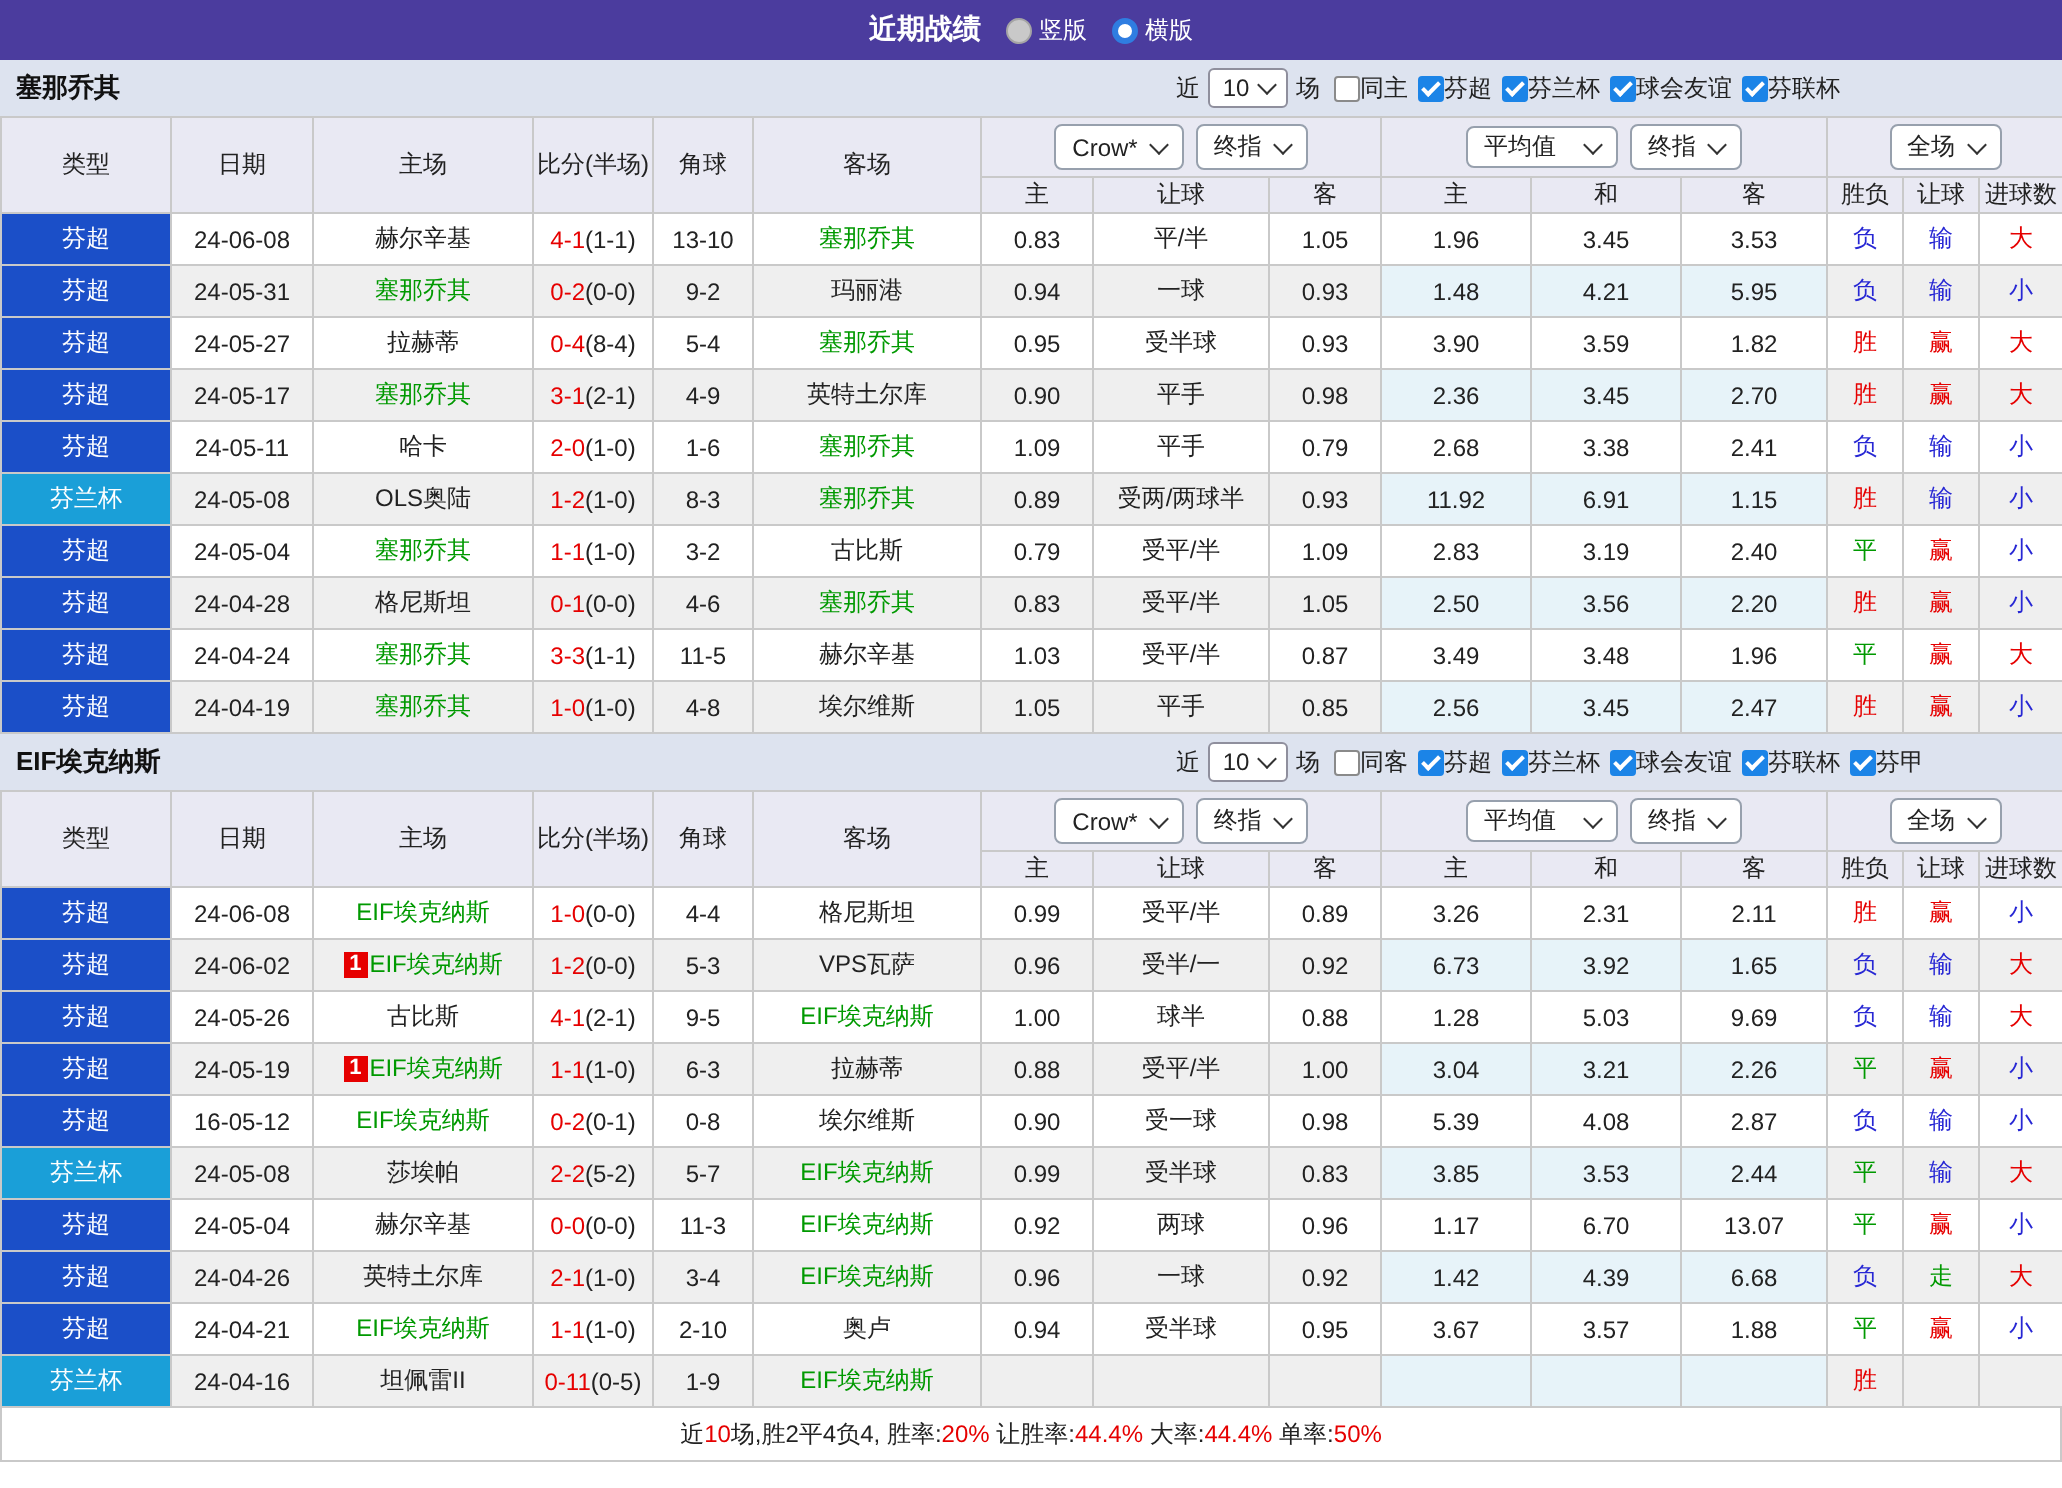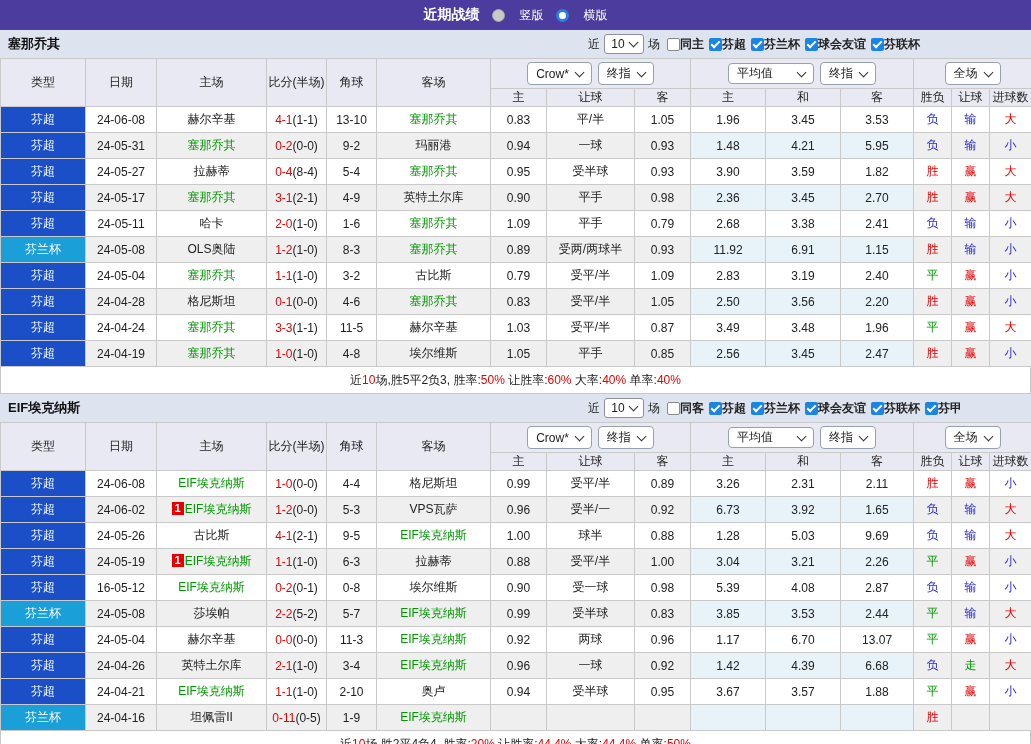--- a/index.html
+++ b/index.html
@@ -1,44 +1,44 @@
 <!DOCTYPE html>
 <html><head>
 <meta charset="utf-8">
 <style>
   html,body{margin:0;padding:0;background:#fff;}
   .page{width:1031px;font-family:"Liberation Sans","DejaVu Sans",sans-serif;font-size:12px;color:#222;}
   
   .titlebar{height:30px;background:#4b3c9e;display:flex;align-items:center;justify-content:center;gap:12px;color:#fff;}
   .title{font-weight:bold;font-size:14px;}
-  .radio-wrap{display:inline-flex;align-items:center;gap:15px;font-size:12px;cursor:pointer;color:#fff;}
+  .radio-wrap{display:inline-flex;align-items:center;gap:4px;font-size:12px;cursor:pointer;color:#fff;}
   .radio{display:inline-block;border-radius:50%;box-sizing:border-box;}
   .radio.gray{width:13px;height:13px;background:#c9c9c9;border:1px solid #a5a5a5;}
   .radio.blue{width:13px;height:13px;background:#fff;border:3px solid #2f7de1;}
   
   .filterbar{position:relative;height:28px;background:#dde3ef;}
   .team{position:absolute;left:8px;top:50%;transform:translateY(-50%);font-weight:bold;font-size:13px;color:#111;}
   .filters{position:absolute;left:586px;top:50%;transform:translateY(-50%);display:flex;align-items:center;white-space:nowrap;}
   .flabel{margin:0 2px;}
   .select{display:inline-flex;align-items:center;justify-content:center;gap:5px;width:40px;height:20px;background:#fff;border:1px solid #8f8f9d;border-radius:3px;margin:0 2px;cursor:pointer;box-sizing:border-box;}
   .chev{width:6px;height:6px;border-right:1.6px solid #333;border-bottom:1.6px solid #333;transform:rotate(45deg);display:inline-block;margin-top:-3px;}
-  .cbwrap{display:inline-flex;align-items:center;margin-left:5px;cursor:pointer;font-weight:bold;}
+  .cbwrap{display:inline-flex;align-items:center;margin-left:5px;cursor:pointer;}
   .cb{width:13px;height:13px;border-radius:2px;display:inline-flex;align-items:center;justify-content:center;box-sizing:border-box;}
   .cb.on{background:#1b84e7;}
   .cb.off{background:#fff;border:1px solid #8a8a8a;}
   .tick{width:7px;height:3px;border-left:2px solid #fff;border-bottom:2px solid #fff;transform:rotate(-45deg);margin-top:-2px;}
   
   table.grid{border-collapse:collapse;table-layout:fixed;width:1031px;}
   .grid th,.grid td{border:1px solid #c9c9c9;text-align:center;padding:0;overflow:hidden;white-space:nowrap;}
   .grid thead th{background:#e9e9f3;font-weight:normal;color:#222;font-size:12px;}
   .h-static{height:46px;margin-left:28px;}
   .h-dd{height:29px;}
   .h-sub th{height:16px;}
   .dd{display:inline-flex;align-items:center;justify-content:center;gap:7px;background:#fff;border:1px solid #97a0ad;border-radius:4px;height:21px;padding:0 8px;margin:0 3px;cursor:pointer;font-size:12px;vertical-align:middle;}
-  .dd-wide{width:86px;justify-content:space-between;box-sizing:border-box;}
+  .dd-wide{width:76px;justify-content:space-between;box-sizing:border-box;}
   .grid tbody td{height:25px;font-size:12px;background:#fff;}
   .grid tr.even td{background:#efefef;}
   td.c-avg{background:#e7f3f9;}
   .grid tr.even td.c-avg{background:#e7f3f9;}
   td.c-type{color:#fff;}
   .hl{color:#009900;}
   .sc{color:#e60000;}
   .half{color:#222;}
   .badge{display:inline-block;background:#e60000;color:#fff;font-weight:bold;font-size:11px;line-height:13px;padding:0 3px;margin-right:1px;vertical-align:1px;}
   .summary{height:26px;line-height:26px;text-align:center;background:#fff;border-left:1px solid #c9c9c9;border-right:1px solid #c9c9c9;border-bottom:1px solid #c9c9c9;font-size:12px;color:#222;}
@@ -323,21 +323,20 @@
               <td class="c-odds">0.85</td>
               <td class="c-avg">2.56</td>
               <td class="c-avg">3.45</td>
               <td class="c-avg">2.47</td>
               <td class="c-res" style="color: rgb(230, 0, 0);">胜</td>
               <td class="c-res" style="color: rgb(230, 0, 0);">赢</td>
               <td class="c-res" style="color: rgb(39, 39, 212);">小</td>
             </tr>
           </tbody>
         </table>
-        <div class="summary"><span>近</span><span class="red">10</span><span>场,胜5平2负3, 胜率:</span><span class="red">50%</span><span> 让胜率:</span><span class="red">60%</span><span> 大率:</span><span class="red">40%</span><span> 单率:</span><span class="red">40%</span></div>
       </div>
       <div class="section">
         <div class="filterbar">
           <span class="team">EIF埃克纳斯</span>
           <span class="filters">
             <span class="flabel">近</span>
             <span class="select">
               <span class="sel-val">10</span>
               <span class="chev"></span>
             </span>

